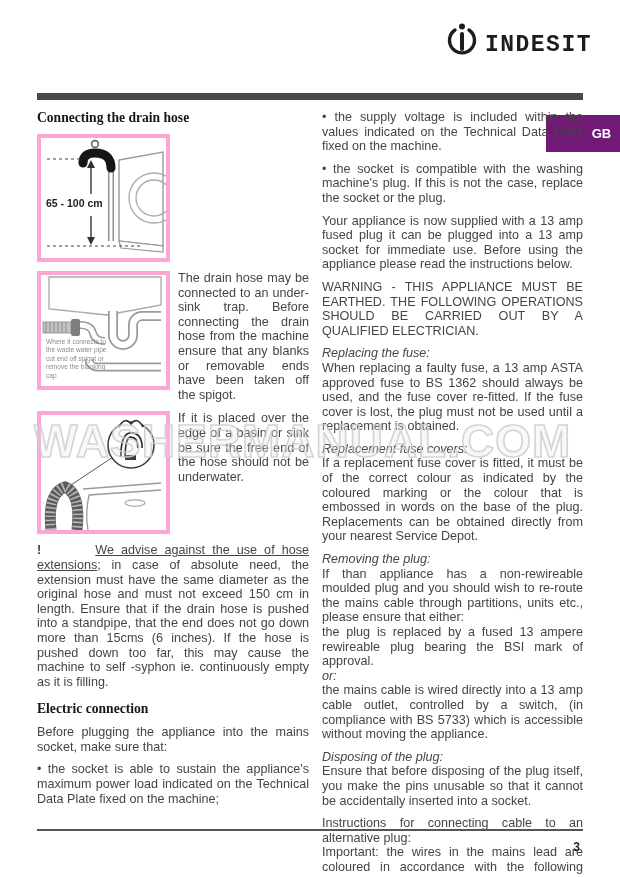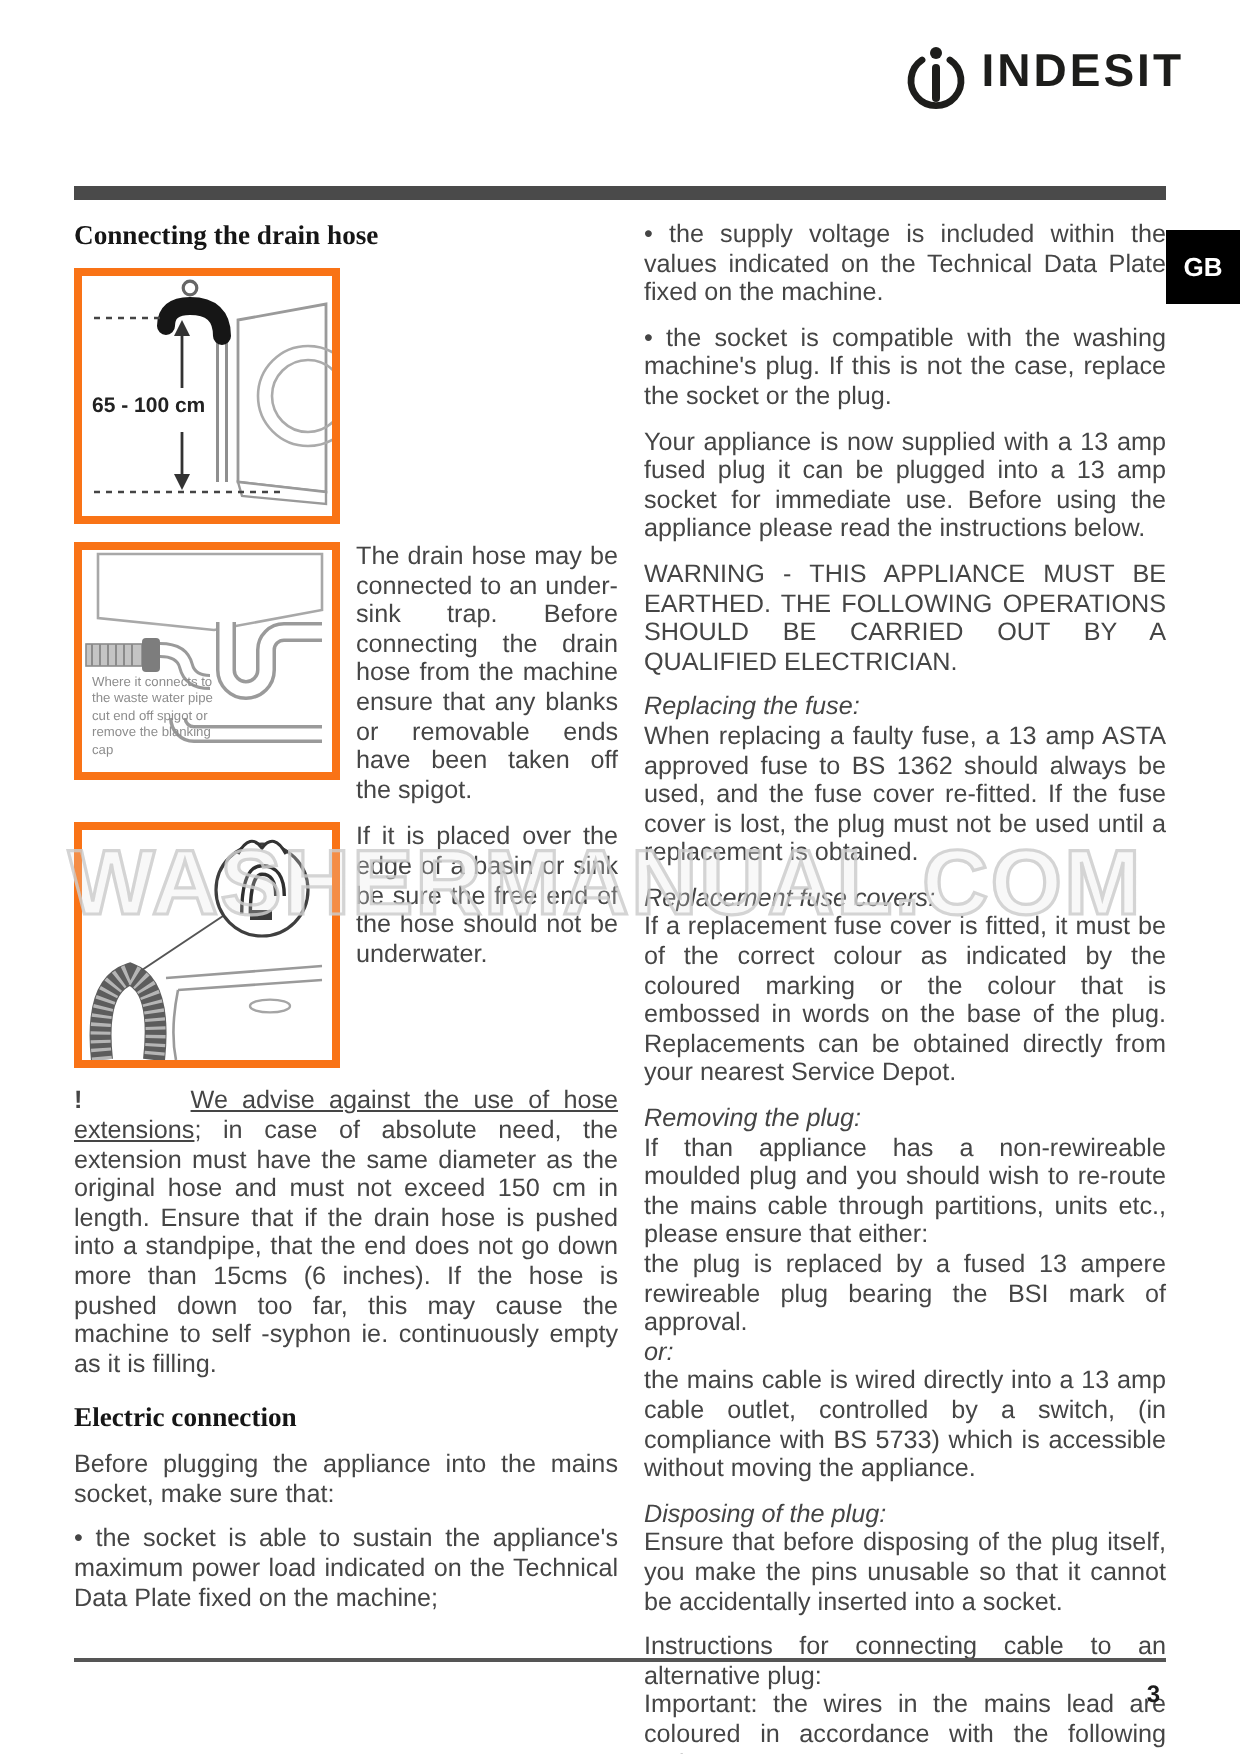--- a/index.html
+++ b/index.html
@@ -1,34 +1,34 @@
 <!DOCTYPE html>
 <html><head>
 <meta charset="utf-8">
 <style>
   html,body{margin:0;padding:0;background:#e8e8e8;}
   .page{position:relative;width:620px;height:877px;background:#ffffff;margin:0 auto;
         font-family:"Liberation Sans",sans-serif;color:#454545;overflow:hidden;}
   
-  .brand{position:absolute;top:22px;right:28px;display:flex;align-items:flex-start;gap:6px;}
+  .brand{position:absolute;top:22px;right:28px;display:flex;align-items:flex-end;gap:6px;font-family:Liberation Mono, monospace;}
   .brand-word{font-size:23px;font-weight:bold;letter-spacing:1.5px;color:#1d1d1b;}
   .top-rule{position:absolute;left:37px;top:93px;width:546px;height:7px;background:#4a4a4a;}
-  .gb-tab{position:absolute;right:0;top:115px;width:37px;height:37px;background:#000000;
-          color:#fff;font-weight:bold;font-size:13px;display:flex;align-items:center;justify-content:center;}
+  .gb-tab{position:absolute;right:0;top:115px;width:37px;height:37px;background:#701a75;
+          color:#fff;font-weight:bold;font-size:13px;display:flex;align-items:center;justify-content:center;padding-left:37px;}
   
   .col{position:absolute;top:110px;font-size:12.6px;line-height:14.6px;text-align:justify;}
   .col-left{left:37px;width:272px;}
   .col-right{left:322px;width:261px;}
   h3{font-size:13.6px;line-height:16px;color:#161616;margin:0 0 8px 0;font-weight:bold;font-family:Liberation Serif, serif;}
   p{margin:0 0 8px 0;}
   .it{font-style:italic;}
   .sec-head{font-style:italic;margin:8px 0 0 0;}
   .caps{text-transform:none;}
   .fig-row{display:flex;gap:8px;margin-bottom:9px;align-items:flex-start;}
-  .fig{position:relative;flex:0 0 125px;background:#fff;border:4px solid #f97316;}
+  .fig{position:relative;flex:0 0 125px;background:#fff;border:4px solid #f9a8d4;}
   .fig svg{display:block;}
   .fig-text{flex:1;}
   .fig-caption{position:absolute;left:5px;bottom:6px;width:68px;font-size:6.6px;line-height:8.4px;
                color:#8d8d8d;text-align:left;}
   .fig-label{position:absolute;left:5px;top:58px;font-size:10.5px;font-weight:bold;color:#222;
              background:transparent;}
   .warn-mark{font-weight:bold;}
   .ul{text-decoration:underline;margin-left:47px;}
   
   .watermark{position:absolute;top:414px;left:34px;width:556px;z-index:9;pointer-events:none;

